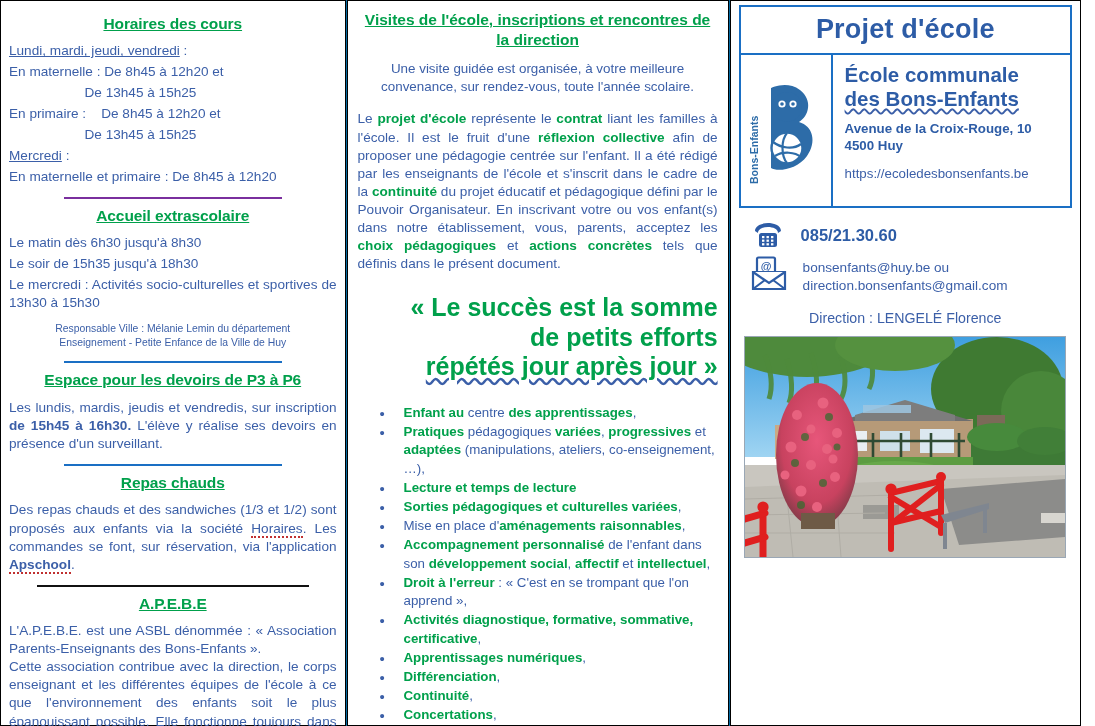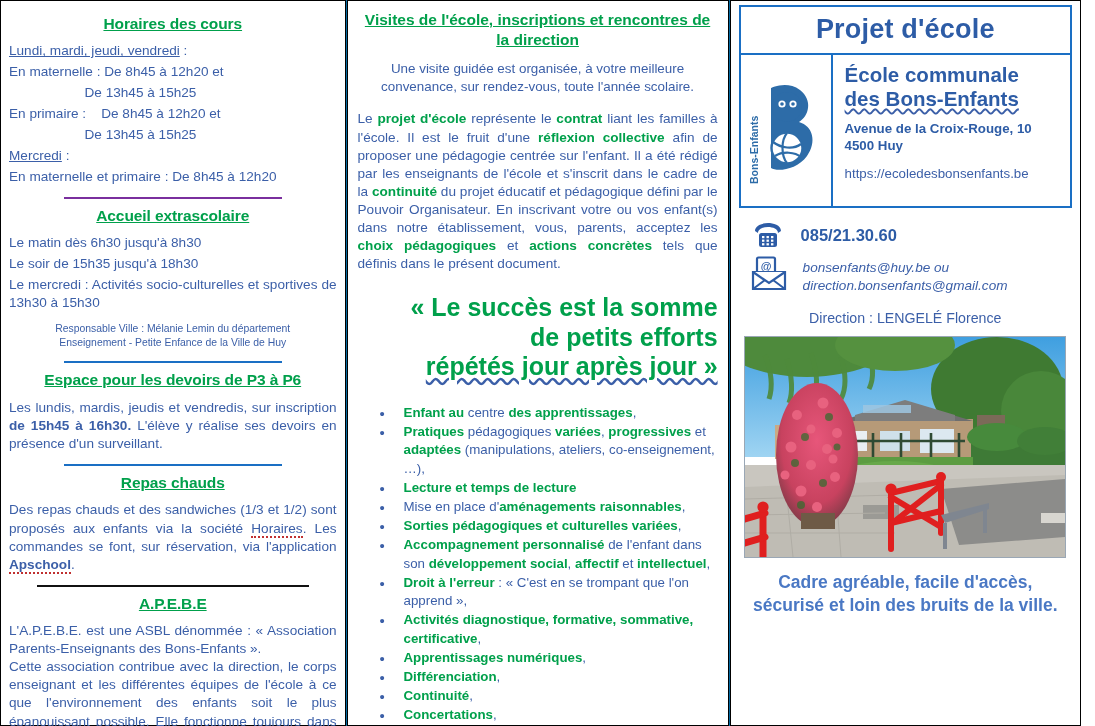--- a/index.html
+++ b/index.html
@@ -191,21 +191,20 @@
     font-weight: bold;
     font-size: 16.5px;
     margin-left: 8px;
   }
   .mail-text {
     color: #3b5fa8;
     font-size: 13.6px;
     line-height: 1.3;
     margin-left: 10px;
     padding-top: 3px;
-    font-style: italic;
   }
   .direction-line {
     color: #3b5fa8;
     font-size: 14.2px;
     text-align: center;
     margin: 16px 0 10px 0;
   }
 
   .photo-frame {
     width: 322px;
@@ -280,22 +279,22 @@
     <div class="quote">
       <div>« Le succès est la somme</div>
       <div>de petits efforts</div>
       <div class="lastline">répétés jour après jour »</div>
     </div>
 
     <ul class="bullets" id="bullet-list">
         <li><span class="green">Enfant au </span><span>centre</span><span class="green"> des </span><span class="green">apprentissages</span><span>,</span></li>
         <li><span class="green">Pratiques</span><span> pédagogiques </span><span class="green">variées</span><span>, </span><span class="green">progressives</span><span> et </span><span class="green">adaptées</span><span> (manipulations, ateliers, co-enseignement, …),</span></li>
         <li><span class="green">Lecture et temps de lecture</span></li>
+        <li><span class="green">Sorties pédagogiques et culturelles variées</span><span>,</span></li>
         <li><span>Mise en place d'</span><span class="green">aménagements raisonnables</span><span>,</span></li>
-        <li><span class="green">Sorties pédagogiques et culturelles variées</span><span>,</span></li>
         <li><span class="green">Accompagnement personnalisé</span><span> de l'enfant dans son </span><span class="green">développement social</span><span>, </span><span class="green">affectif</span><span> et </span><span class="green">intellectuel</span><span>,</span></li>
         <li><span class="green">Droit à l'erreur</span><span> : « C'est en se trompant que l'on apprend »,</span></li>
         <li><span class="green">Activités diagnostique, formative, sommative, certificative</span><span>,</span></li>
         <li><span class="green">Apprentissages numériques</span><span>,</span></li>
         <li><span class="green">Différenciation</span><span>,</span></li>
         <li><span class="green">Continuité</span><span>,</span></li>
         <li><span class="green">Concertations</span><span>,</span></li>
         <li><span class="green">Éveil aux langues</span><span> de la M1 à la P2</span></li>
       </ul>
 
@@ -485,17 +484,16 @@
         <circle cx="18" cy="170" r="5.6" fill="#e01f1f"></circle>
         <circle cx="146" cy="152" r="5.6" fill="#e01f1f"></circle>
         <circle cx="196" cy="140" r="5" fill="#e01f1f"></circle>
 
         <path d="M196 178 L244 166 L244 172 L200 186 Z" fill="#7f8690"></path>
         <path d="M200 186 L200 212 M240 170 L240 196" stroke="#7f8690" stroke-width="4"></path>
         <rect x="296" y="176" width="24" height="10" fill="#d8d6d0"></rect>
       </svg>
     </div>
 
-    <div class="caption">Cadre agréable, facile d'accès, sécurisé et loin des bruits de la ville.</div>
 
   </div>
 
 </div>
 
 </body></html>

